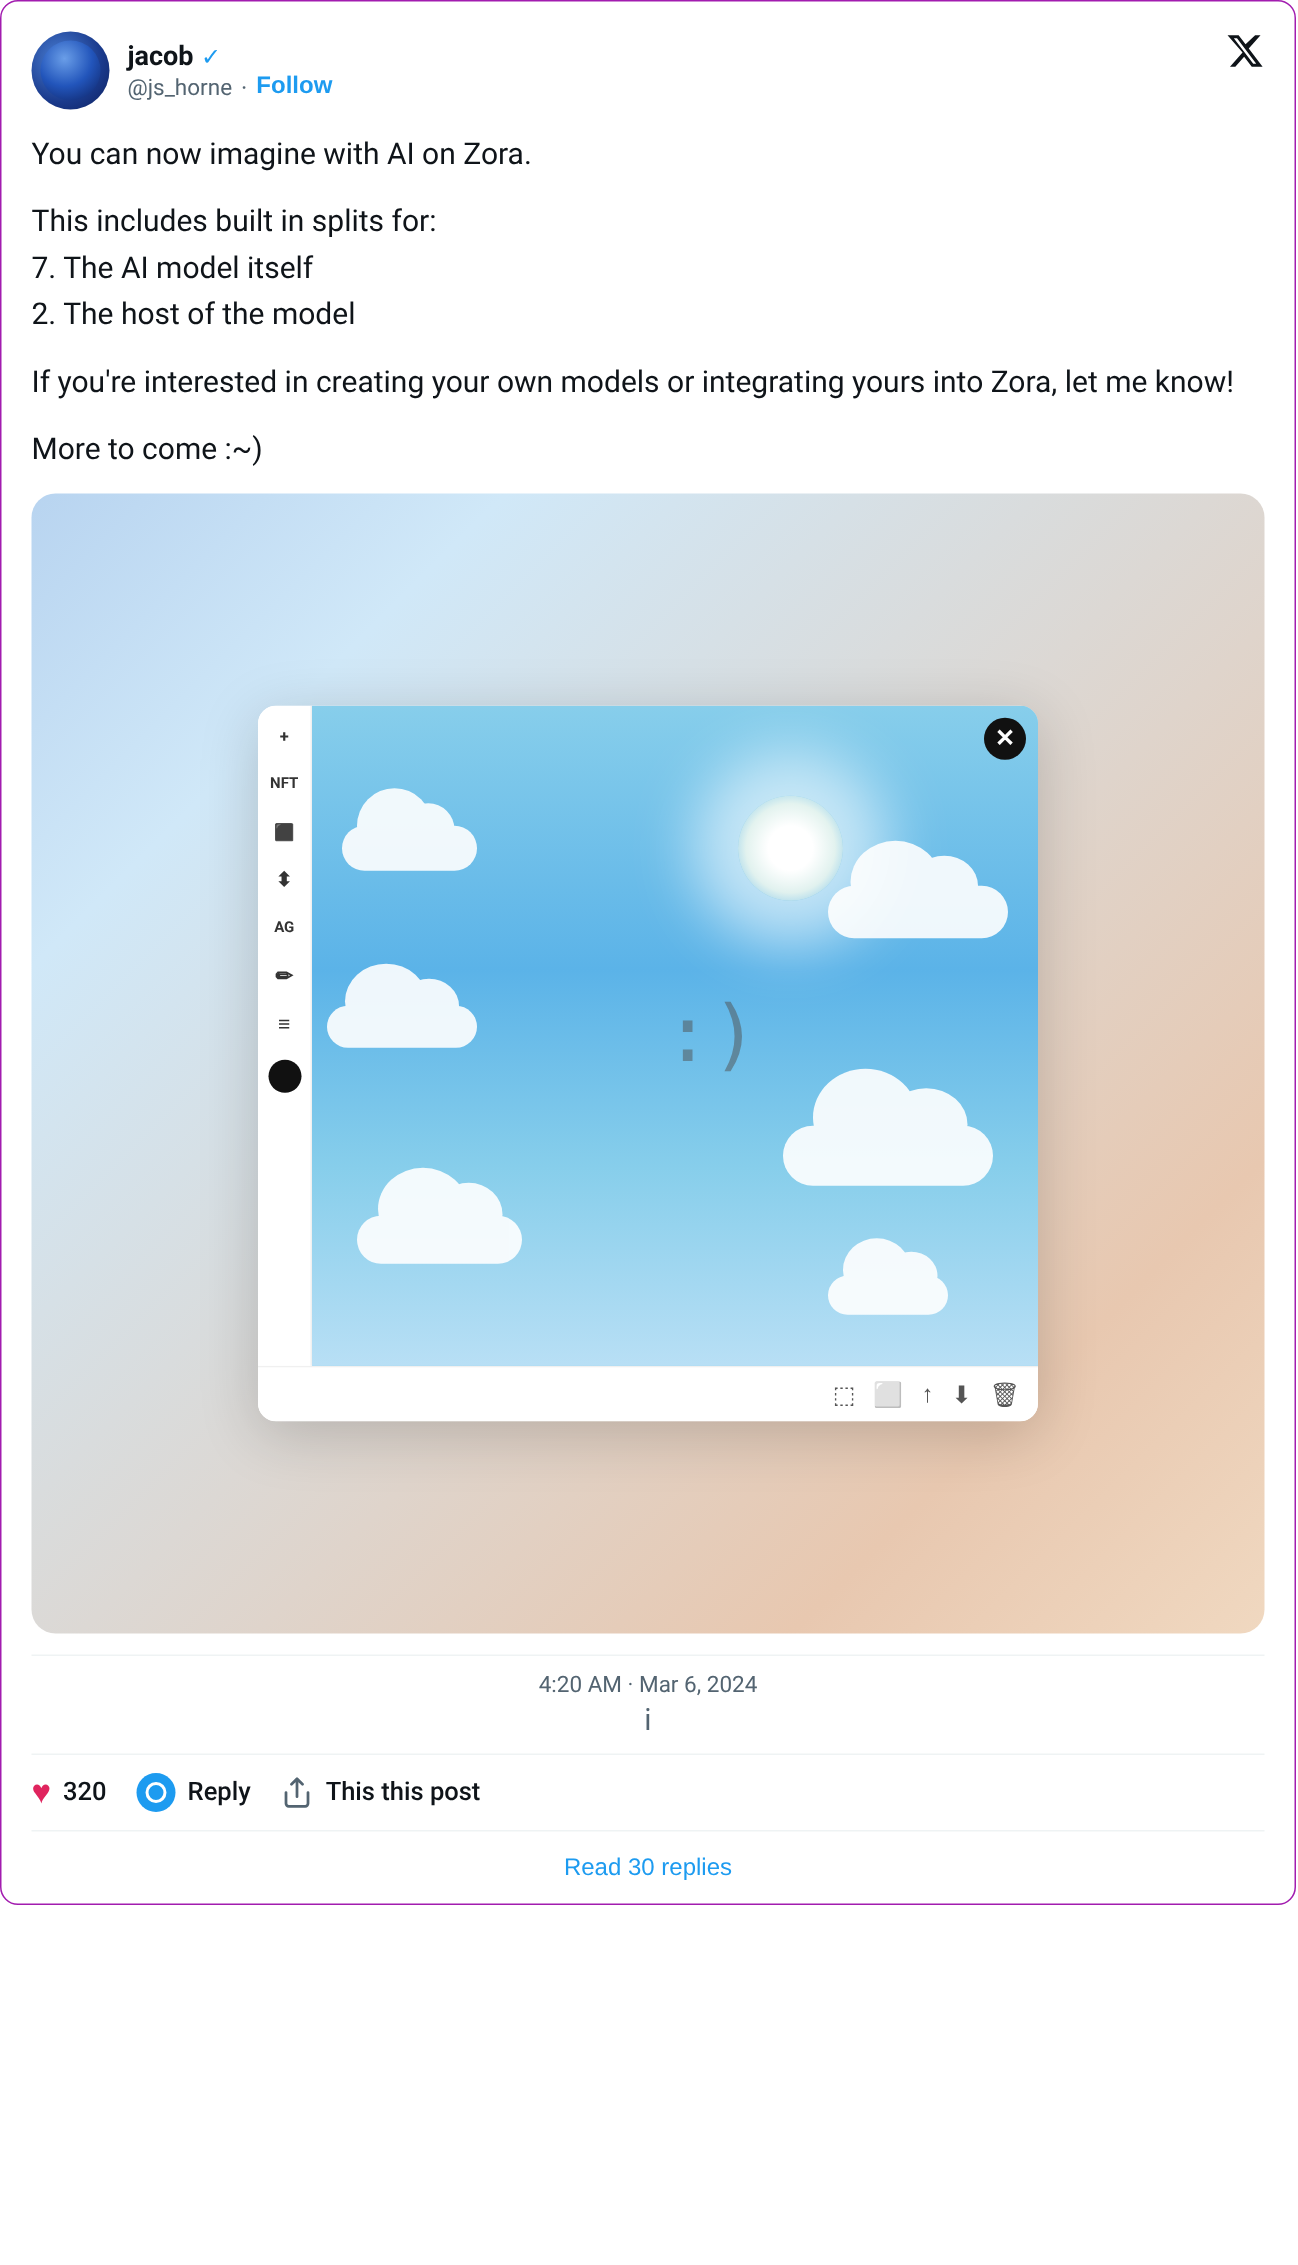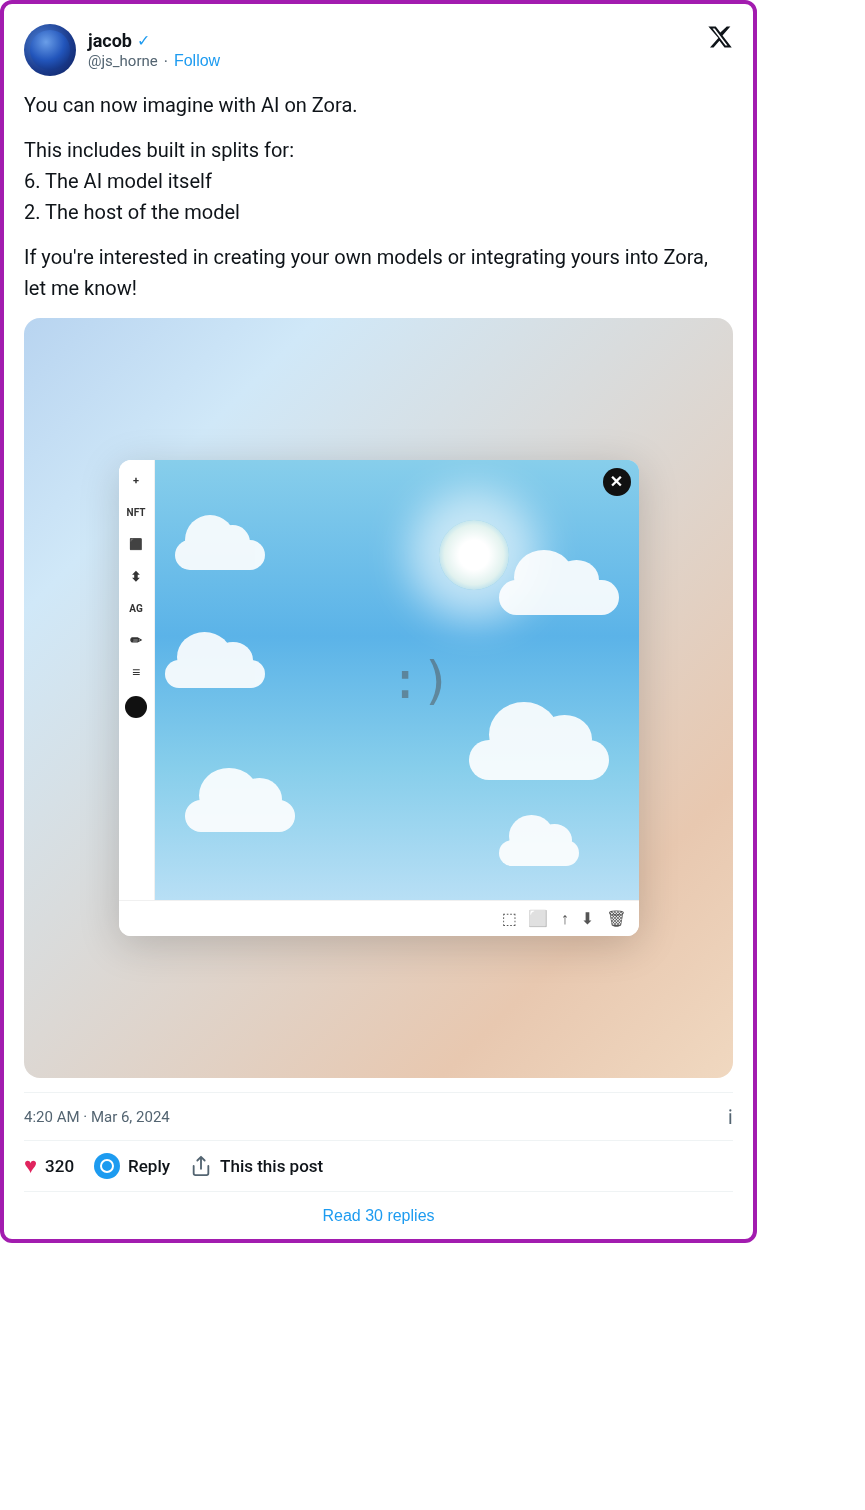--- a/index.html
+++ b/index.html
@@ -3,23 +3,23 @@
   <meta charset="utf-8">
   <style>
     * { box-sizing: border-box; margin: 0; padding: 0; }
     body {
       font-family: -apple-system, BlinkMacSystemFont, "Segoe UI", Roboto, Helvetica, Arial, sans-serif;
       background: #fff;
       width: 865px;
       min-height: 1510px;
     }
     .card {
-      width: 757px;
-      background: #fff;
-      border: 4px solid #a21caf;
+      width: 864px;
+      background: #fff;
+      border: 1px solid #a21caf;
       border-radius: 12px;
       overflow: hidden;
       padding: 20px 20px 0 20px;
     }
     .header {
       display: flex;
       align-items: flex-start;
       justify-content: space-between;
       margin-bottom: 14px;
     }
@@ -64,21 +64,21 @@
       font-size: 16px;
     }
     .dot-sep {
       color: #536471;
       font-size: 16px;
       margin: 0 2px;
     }
     .follow-btn {
       color: #1d9bf0;
       font-size: 16px;
-      font-weight: 400;
+      font-weight: 700;
       cursor: pointer;
       background: none;
       border: none;
       padding: 0;
     }
     .handle-row {
       display: flex;
       align-items: center;
       gap: 4px;
       font-size: 15px;
@@ -286,20 +286,21 @@
       cursor: pointer;
     }
 
     
     .timestamp-row {
       display: flex;
       align-items: center;
       justify-content: space-between;
       padding: 10px 0;
       border-top: 1px solid #eff3f4;
+      flex-direction: column;
     }
     .timestamp {
       font-size: 15px;
       color: #536471;
     }
     .info-icon {
       font-size: 20px;
       color: #536471;
       cursor: pointer;
     }
@@ -389,24 +390,25 @@
       <svg width="26" height="26" viewBox="0 0 24 24" fill="none">
         <path d="M18.244 2.25h3.308l-7.227 8.26 8.502 11.24H16.17l-4.714-6.231-5.401 6.231H2.747l7.73-8.835L1.254 2.25H8.08l4.261 5.636 5.903-5.636zm-1.161 17.52h1.833L7.084 4.126H5.117z" fill="#0f1419"></path>
       </svg>
     </button>
   </div>
 
   <div class="tweet-body">
     <p>You can now imagine with AI on Zora.</p>
     <p>
       <span>This includes built in splits for:</span><br>
-      <span>6. The AI model itself</span><br>
+      <span>7. The AI model itself</span><br>
       <span>2. The host of the model</span>
     </p>
     <p>If you're interested in creating your own models or integrating yours into Zora, let me know!</p>
+    <p>More to come :~)</p>
   </div>
 
   <div class="media-container">
     <div class="zora-ui">
       <div class="zora-canvas">
 
         <div class="zora-sidebar">
           <div class="sidebar-tool">+</div>
           <div class="sidebar-tool" style="font-size:10px;">NFT</div>
           <div class="sidebar-tool">⬛</div>

